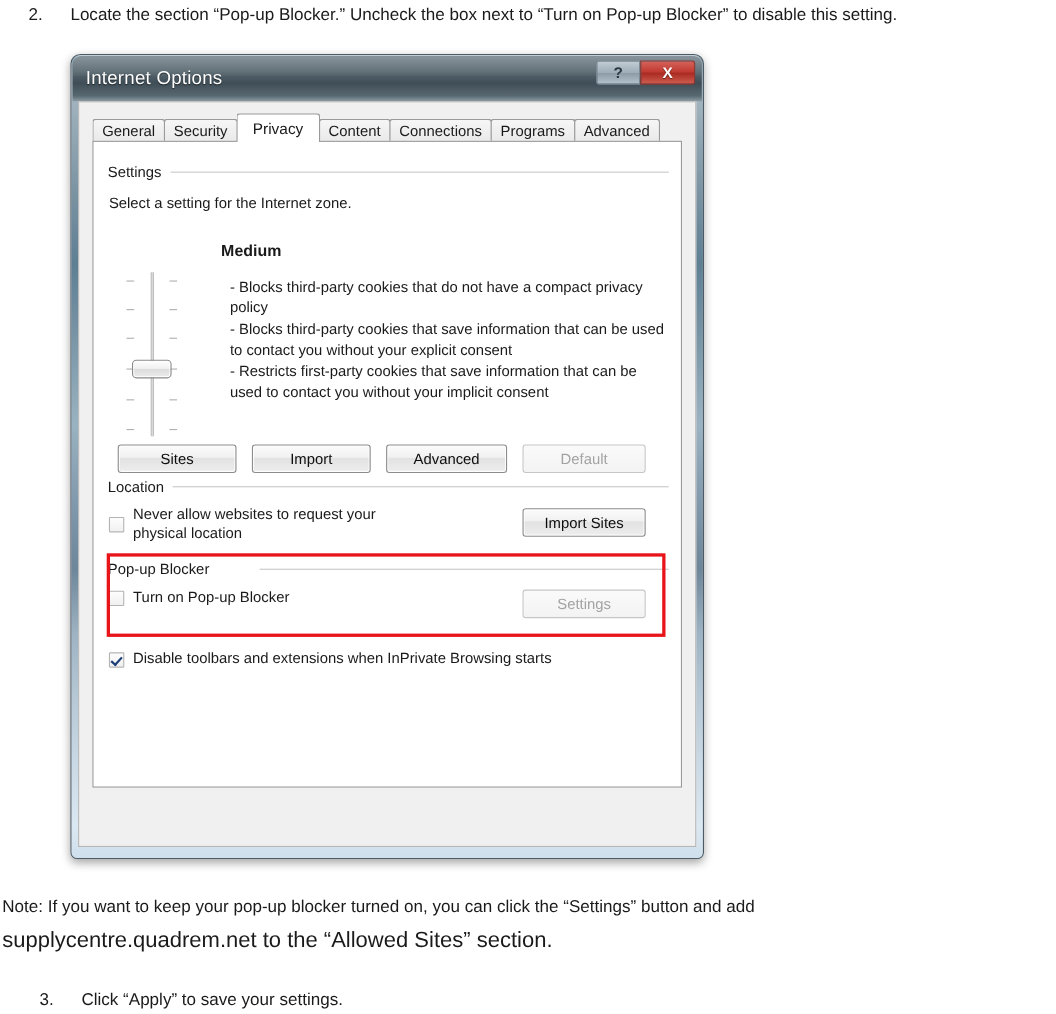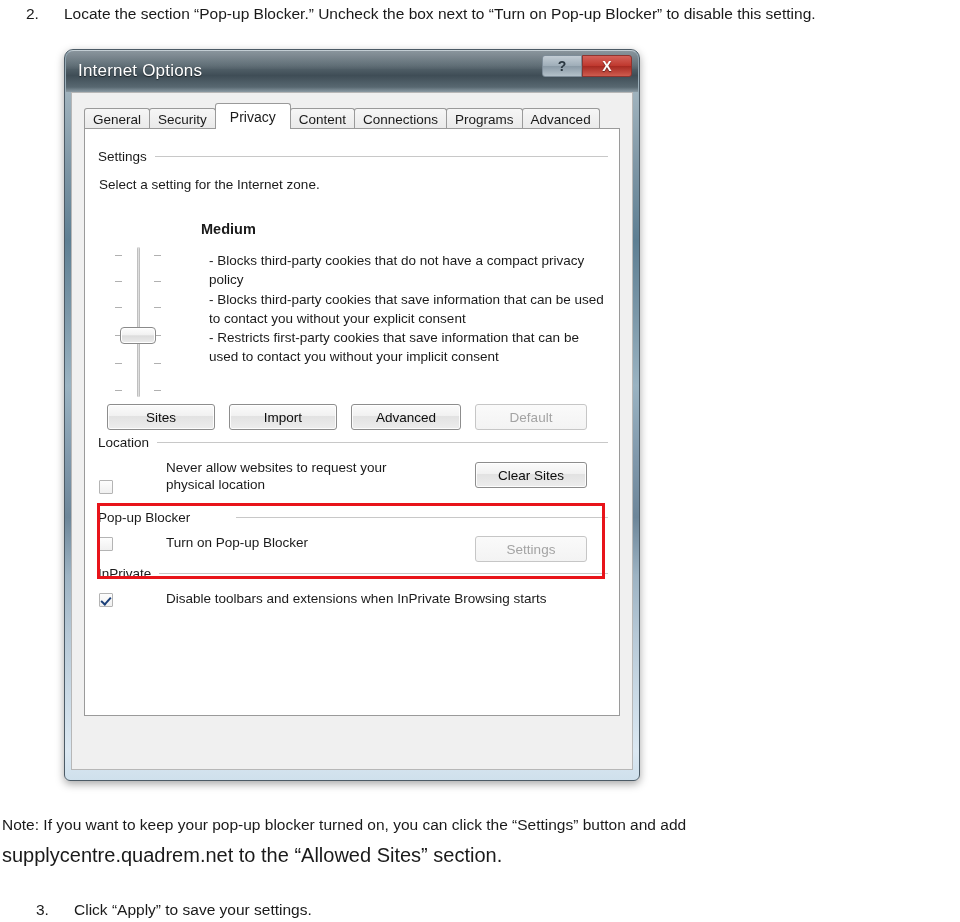--- a/index.html
+++ b/index.html
@@ -250,21 +250,21 @@
     border-color: #c6c6c6;
     background: linear-gradient(180deg,#fafafa 0%,#f3f3f3 100%);
     box-shadow: none;
   }
   .pbtn.default-btn {
     border: 1px solid #3c93d4;
     box-shadow: 0 0 0 1px #9fd2f2, inset 0 0 0 1px rgba(255,255,255,.9);
   }
 
   
-  .cbrow { position: absolute; display: flex; align-items: flex-end; gap: 45px; }
+  .cbrow { position: absolute; display: flex; align-items: center; }
   .cbox {
     width: 14px; height: 14px;
     border: 1px solid #b4b4b4;
     background: linear-gradient(180deg,#fdfdfd,#f0f0f0);
     box-sizing: border-box;
     flex: 0 0 auto;
     margin-top: 2px;
     position: relative;
     border-radius: 1px;
   }
@@ -367,37 +367,33 @@
 
       <div class="group-head" style="top:306px;">
         <span class="lbl">Location</span>
         <span class="rule"></span>
       </div>
 
       <div class="cbrow" style="left:14px; top:330px; width:290px;">
         <span class="cbox"></span>
         <span class="cblabel">Never allow websites to request your physical location</span>
       </div>
-      <div class="pbtn" style="left:390px; top:333px; width:112px;">Clear Sites</div>
+      <div class="pbtn" style="left:390px; top:333px; width:112px;">Import Sites</div>
 
       <div class="group-head" style="top:381px;gap:38px;">
         <span class="lbl">Pop-up Blocker</span>
         <span class="rule"></span>
       </div>
 
       <div class="cbrow" style="left:14px; top:405px;">
         <span class="cbox"></span>
         <span class="cblabel">Turn on Pop-up Blocker</span>
       </div>
       <div class="pbtn disabled" style="left:390px; top:407px; width:112px;">Settings</div>
 
-      <div class="group-head" style="top:437px;">
-        <span class="lbl">InPrivate</span>
-        <span class="rule"></span>
-      </div>
 
       <div class="cbrow" style="left:14px; top:461px;">
         <span class="cbox checked"></span>
         <span class="cblabel">Disable toolbars and extensions when InPrivate Browsing starts</span>
       </div>
 
     </div>
 
 
   </div>

